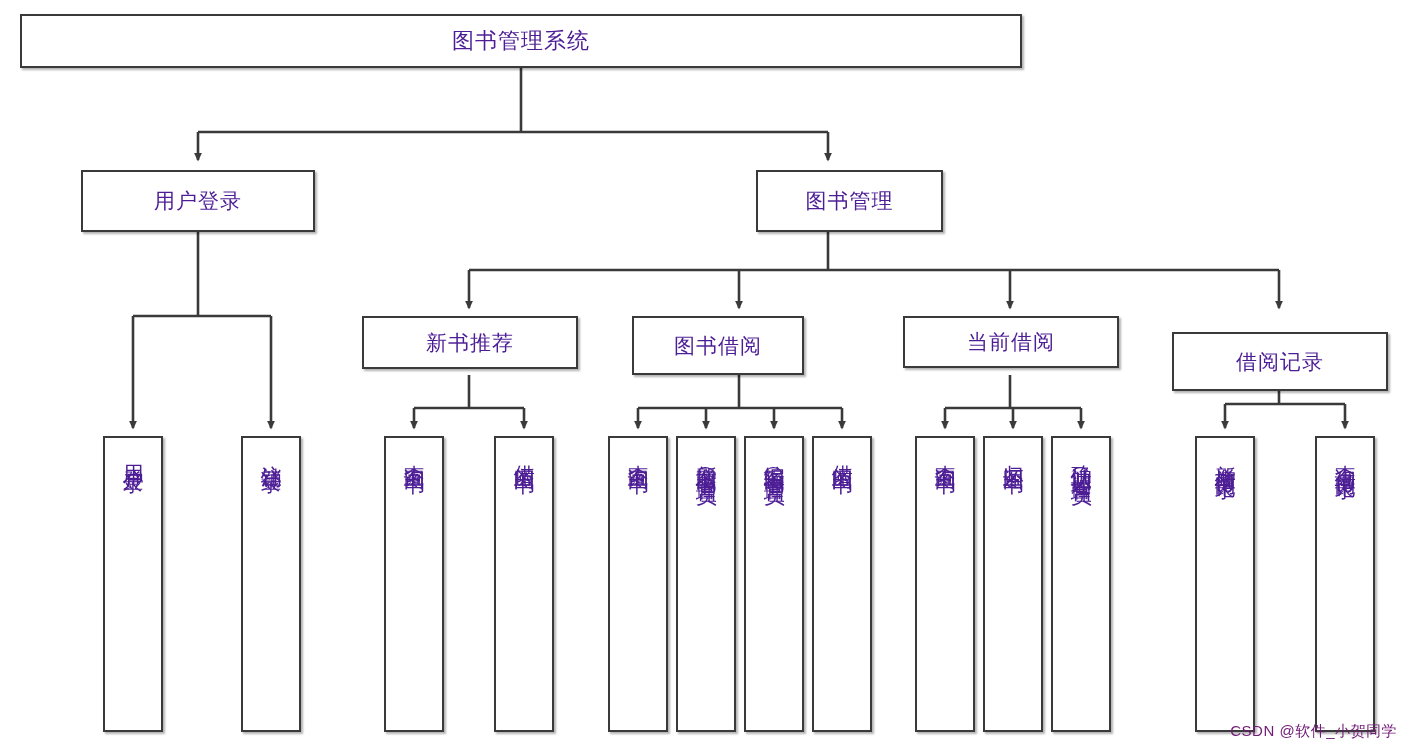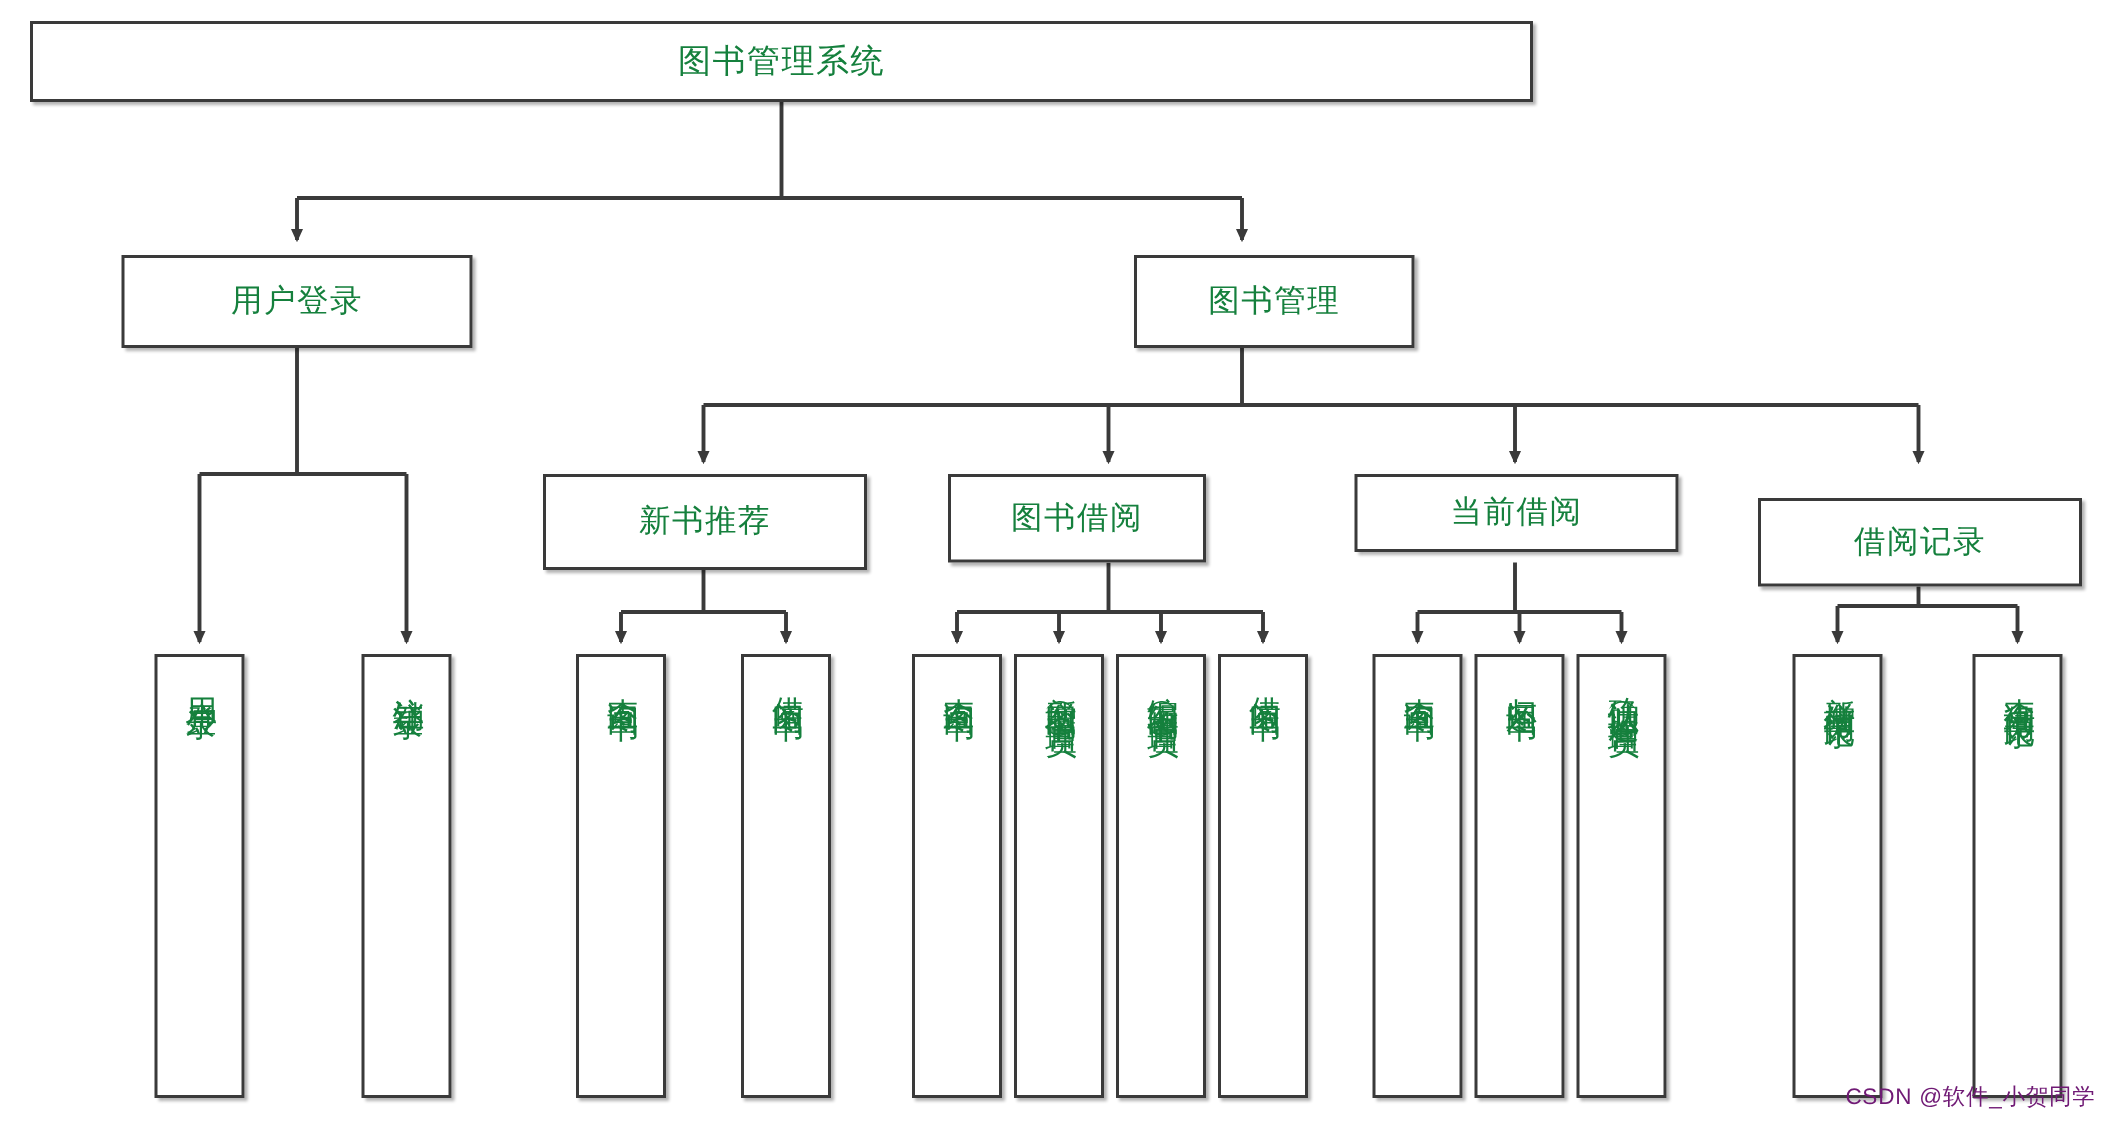--- a/index.html
+++ b/index.html
@@ -27,21 +27,21 @@
   }
   .node {
     position: absolute;
     box-sizing: border-box;
     background: #ffffff;
     border: 2px solid #3a3a3a;
     box-shadow: 2px 2px 2px rgba(0,0,0,0.30);
     display: flex;
     align-items: center;
     justify-content: center;
-    color: #15803d;
+    color: #4c1d95;
     z-index: 2;
   }
   .node-h {
     font-size: 21px;
     letter-spacing: 1px;
     line-height: 1.2;
     white-space: nowrap;
   }
   .node-root .label {
     font-size: 22px;
@@ -131,21 +131,21 @@
     <span class="label">图书管理系统</span>
   </div>
 
   <div class="node node-h" style="left:81px;top:170px;width:234px;height:62px;">
     <span class="label">用户登录</span>
   </div>
   <div class="node node-h" style="left:756px;top:170px;width:187px;height:62px;">
     <span class="label">图书管理</span>
   </div>
 
-  <div class="node node-h" style="left:362px;top:316px;width:216px;height:64px;">
+  <div class="node node-h" style="left:362px;top:316px;width:216px;height:53px;">
     <span class="label">新书推荐</span>
   </div>
   <div class="node node-h" style="left:632px;top:316px;width:172px;height:59px;">
     <span class="label">图书借阅</span>
   </div>
   <div class="node node-h" style="left:903px;top:316px;width:216px;height:52px;">
     <span class="label">当前借阅</span>
   </div>
   <div class="node node-h" style="left:1172px;top:332px;width:216px;height:59px;">
     <span class="label">借阅记录</span>

